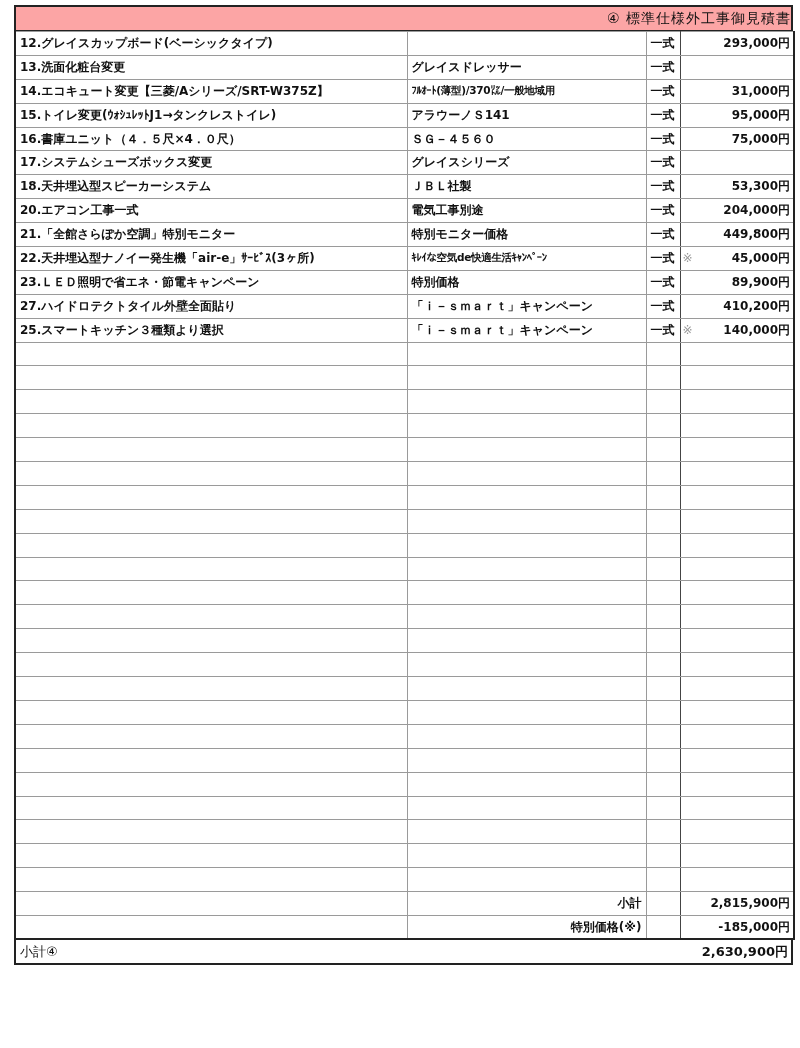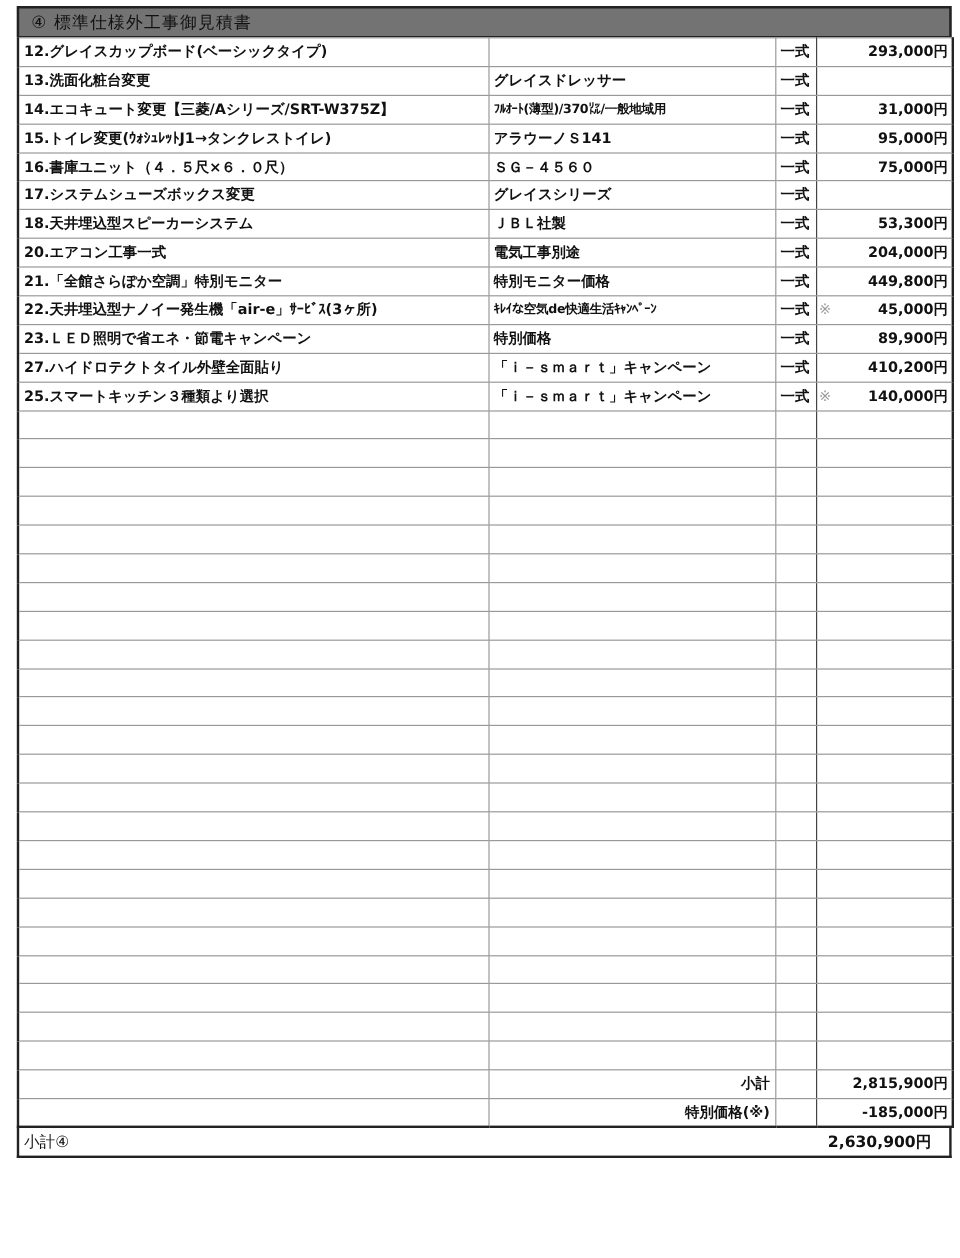--- a/index.html
+++ b/index.html
@@ -11,28 +11,28 @@
     table.grid td.c-item { border-left: 2px solid #222; }
     table.grid td.c-price { border-right: 2px solid #222; text-align: right; padding-right: 3px; position: relative; }
     table.grid td.c-unit { border-left: 1px solid #444; border-right: 1px solid #444; text-align: left; padding-left: 4px; }
     table.grid td.c-spec { border-left: 1px solid #444; margin-top: 25px; }
     td.c-spec.small { font-size: 10.5px; letter-spacing: -0.3px; }
     .mark { position: absolute; left: 2px; top: 4px; color: #999; font-weight: normal; font-size: 12px; }
     td.sum-label { text-align: right; padding-right: 3px; }
     tr.last td { border-bottom: 2px solid #222; }
     .total-row { display: flex; height: 25px; border: 2px solid #222; border-top: none; box-sizing: border-box; align-items: center; }
     .total-label { flex: 1; padding-left: 4px; font-size: 13px; }
-    .total-value { width: 110px; text-align: center; padding-right: 3px; font-size: 13px; font-weight: bold; }
+    .total-value { width: 110px; text-align: right; padding-right: 3px; font-size: 13px; font-weight: bold; }
     .footer-code { position: absolute; left: 30px; top: 1032px; font-family: Liberation Mono, monospace; font-size: 8px; color: #333; margin-top: 41px; }
   </style>
 </head>
 <body>
 
 <div class="sheet">
-  <div class="title-bar" style="background: #737373;">
+  <div class="title-bar" style="background: #fca5a5; justify-content: flex-end;">
     <span>④ 標準仕様外工事御見積書</span>
   </div>
   <table class="grid">
     <colgroup>
       <col style="width:392px">
       <col style="width:239px">
       <col style="width:34px">
       <col style="width:114px">
     </colgroup>
     <tbody id="rows-body">
@@ -54,21 +54,21 @@
           <td class="c-unit">一式</td>
           <td class="c-price"><span>31,000円</span></td>
         </tr>
         <tr>
           <td class="c-item">15.トイレ変更(ｳｫｼｭﾚｯﾄJ1→タンクレストイレ)</td>
           <td class="c-spec">アラウーノＳ141</td>
           <td class="c-unit">一式</td>
           <td class="c-price"><span>95,000円</span></td>
         </tr>
         <tr>
-          <td class="c-item">16.書庫ユニット（４．５尺×６．０尺）</td>
+          <td class="c-item">16.書庫ユニット（４．５尺×4．０尺）</td>
           <td class="c-spec">ＳＧ－４５６０</td>
           <td class="c-unit">一式</td>
           <td class="c-price"><span>75,000円</span></td>
         </tr>
         <tr>
           <td class="c-item">17.システムシューズボックス変更</td>
           <td class="c-spec">グレイスシリーズ</td>
           <td class="c-unit">一式</td>
           <td class="c-price"><span></span></td>
         </tr>

